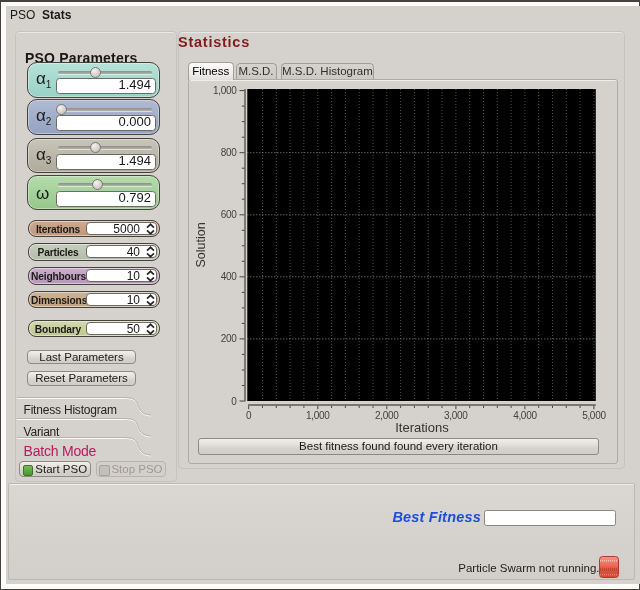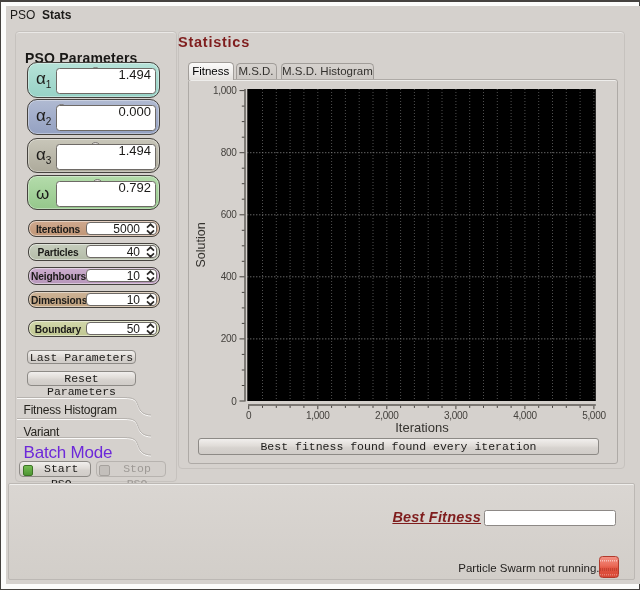--- a/index.html
+++ b/index.html
@@ -14,28 +14,28 @@
 #leftframe{left:8.5px;top:24.5px;width:160px;height:449px;}
 #rightframe{left:172px;top:24.5px;width:445px;height:436px;}
 #lefttitle{left:19px;top:26px;font-size:14px;font-weight:bold;color:#181715;letter-spacing:.2px;margin-top:18px;}
 #stattitle{left:172px;top:28px;width:447px;text-align:left;font-size:14.5px;font-weight:bold;color:#7f1d1d;letter-spacing:0.75px;}
 
 .sbox{left:20.5px;width:131px;height:33.5px;border:1.2px solid #46433f;border-radius:10px;box-shadow:inset 0 0 0 1px rgba(255,255,255,.35);}
 .sbox .lab{position:absolute;left:8.5px;top:6px;font-size:17px;color:#1c1b19;}
 .sbox .lab sub{font-size:10px;}
 .track{position:absolute;left:30.5px;right:6.5px;top:7.5px;height:3px;background:linear-gradient(#908c88,#b4b0ac);border-radius:2px;box-shadow:0 1px 0 rgba(255,255,255,.55);}
 .thumb{position:absolute;width:11px;height:11px;border-radius:50%;background:radial-gradient(circle at 35% 30%,#f4f2f0,#cdc9c5 70%,#b4b0ac);border:1px solid #7c7874;box-sizing:border-box;top:3.5px;}
-.sval{position:absolute;left:28px;right:2.5px;bottom:2.5px;height:26px;background:#fff;border:1px solid #6e6a66;border-radius:3.5px;box-sizing:border-box;font-size:13px;color:#1b1a18;text-align:right;line-height:12.5px;padding-right:4px;}
+.sval{position:absolute;left:28px;right:2.5px;bottom:2.5px;height:16px;background:#fff;border:1px solid #6e6a66;border-radius:3.5px;box-sizing:border-box;font-size:13px;color:#1b1a18;text-align:right;line-height:12.5px;padding-right:4px;}
 
 .srow{left:22px;width:131.5px;height:17.5px;border:1.2px solid #46433f;border-radius:8px;box-sizing:border-box;box-shadow:inset 0 0 0 1px rgba(255,255,255,.45);}
 .srow .slab{position:absolute;left:0;width:58px;top:2px;font-size:11px;font-weight:bold;color:#1c1b19;text-align:center;white-space:nowrap;letter-spacing:-0.2px;transform:scaleX(.93);transform-origin:50% 50%;}
 .sentry{position:absolute;left:57px;right:1.5px;top:1.2px;bottom:1.2px;background:#fff;border:1px solid #6e6a66;border-radius:4px;font-size:12px;color:#1b1a18;text-align:right;padding-right:16px;line-height:12.5px;box-sizing:border-box;}
 .spinner{position:absolute;right:3.5px;top:2px;width:9px;bottom:2px;}
 
-.btn{background:linear-gradient(#f1efed,#e0dcd8 45%,#d6d2ce 60%,#d0ccc8);border:1px solid #8d8a86;border-radius:4px;box-sizing:border-box;font-size:11.5px;color:#1c1b19;text-align:center;font-family:Liberation Mono, monospace;}
+.btn{background:linear-gradient(#f1efed,#e0dcd8 45%,#d6d2ce 60%,#d0ccc8);border:1px solid #8d8a86;border-radius:4px;box-sizing:border-box;font-size:11.5px;color:#1c1b19;text-align:center;}
 .btn.dis{background:#d3cfcb;border-color:#b7b3af;color:#9d9995;}
 
 .tab{box-sizing:border-box;border:1px solid #a19d99;border-bottom:none;border-radius:4.5px 4.5px 0 0;font-size:11.5px;text-align:center;white-space:nowrap;overflow:hidden;}
 
 .entry{background:#fff;border:1px solid #8d8986;border-radius:2.5px;box-sizing:border-box;}
 </style>
 </head>
 <body>
 <div class="abs" id="whitemargin"></div>
 <div class="abs" id="content">
@@ -121,21 +121,21 @@
       <path d="M3 7.5 H110 c10 0 12 2 14 8 c2 6 5 9 13 9.5" stroke="#fbfaf9" stroke-width="1"></path>
       <path d="M3 28.5 H110 c10 0 12 2 14 8 c2 6 5 9 13 9.5" stroke="#fbfaf9" stroke-width="1"></path>
       <path d="M3 47.5 H110 c10 0 12 2 14 8 c2 6 5 9 13 9.5" stroke="#fbfaf9" stroke-width="1"></path>
       <path d="M3 6.5 H110 c10 0 12 2 14 8 c2 6 5 9 13 9.5" stroke="#b7b3af" stroke-width="1"></path>
       <path d="M3 27.5 H110 c10 0 12 2 14 8 c2 6 5 9 13 9.5" stroke="#b7b3af" stroke-width="1"></path>
       <path d="M3 46.5 H110 c10 0 12 2 14 8 c2 6 5 9 13 9.5" stroke="#b7b3af" stroke-width="1"></path>
     </g>
   </svg>
   <div class="abs" style="left:17.5px;top:397px;font-size:12px;letter-spacing:-0.2px;color:#26241f;">Fitness Histogram</div>
   <div class="abs" style="left:17.5px;top:418.5px;font-size:12px;letter-spacing:-0.2px;color:#26241f;">Variant</div>
-  <div class="abs" style="left:17.5px;top:436.5px;font-size:17px;letter-spacing:-0.2px;color:#6d28d9;">Batch Mode</div>
+  <div class="abs" style="left:17.5px;top:436.5px;font-size:14px;letter-spacing:-0.2px;color:#be185d;">Batch Mode</div>
 
   <div class="abs btn" style="left:13px;top:455px;width:71.5px;height:16px;line-height:14.5px;font-size:11.5px;padding-left:13px;box-sizing:border-box;">Start PSO</div>
   <div class="abs" style="left:16.5px;top:459px;width:10.5px;height:10.5px;border-radius:2px;background:linear-gradient(#74bc52,#4f9634);border:1px solid #3c7426;box-sizing:border-box;"></div>
   <div class="abs btn dis" style="left:89.5px;top:455px;width:70px;height:16px;line-height:14.5px;font-size:11.5px;padding-left:13px;box-sizing:border-box;">Stop PSO</div>
   <div class="abs" style="left:93px;top:459px;width:10.5px;height:10.5px;border-radius:2px;background:#c3bfbb;border:1px solid #a5a19d;box-sizing:border-box;"></div>
 
   <div class="abs tab" style="left:182px;top:55.5px;width:45.5px;height:18px;background:linear-gradient(#fbfaf9,#efedeb 60%,#e2dfdb);line-height:17px;z-index:3;">Fitness</div>
   <div class="abs tab" style="left:229.5px;top:57px;width:41px;height:16px;background:linear-gradient(#d6d2ce,#ccc8c4);line-height:15px;color:#33312e;">M.S.D.</div>
   <div class="abs tab" style="left:275px;top:57px;width:92.5px;height:16px;background:linear-gradient(#d6d2ce,#ccc8c4);line-height:15px;color:#33312e;">M.S.D. Histogram</div>
 
@@ -243,17 +243,17 @@
         <text x="336.9" y="339.5">4,000</text>
         <text x="405.9" y="339.5">5,000</text>
       </g>
     <text x="16.5" y="166" font-size="12.5" fill="#35332f" text-anchor="middle" transform="rotate(-90 16.5 166)">Solution</text>
     <text x="234" y="352.6" font-size="13" fill="#35332f" text-anchor="middle">Iterations</text>
   </svg>
 
   <div class="abs btn" style="left:192px;top:431.5px;width:401px;height:17px;line-height:15.5px;border-radius:3px;z-index:5;">Best fitness found found every iteration</div>
 
   <div class="abs" style="left:2px;top:477px;width:624.5px;height:94.5px;background:linear-gradient(#dad6d2,#d2cec9);border:1px solid #bcb8b4;border-radius:2px;box-shadow:inset 0 1px 0 rgba(255,255,255,.6);"></div>
-  <div class="abs" style="left:310px;top:502.5px;width:165px;text-align:right;font-size:14.5px;font-weight:bold;font-style:italic;color:#7f1d1d;letter-spacing:0.2px;text-decoration:underline;">Best Fitness</div>
+  <div class="abs" style="left:310px;top:502.5px;width:165px;text-align:right;font-size:14.5px;font-weight:bold;font-style:italic;color:#1d4ed8;letter-spacing:0.2px;">Best Fitness</div>
   <div class="abs entry" style="left:477.5px;top:504px;width:132.5px;height:15.5px;"></div>
   <div class="abs" style="left:302.5px;top:555.5px;width:291px;text-align:right;font-size:11.5px;color:#201e1c;">Particle Swarm not running.</div>
   <div class="abs" style="left:593px;top:550px;width:20px;height:21.5px;border-radius:3.5px;background:repeating-linear-gradient(90deg, rgba(255,255,255,.5) 0 1px, rgba(255,255,255,0) 1px 2px) 0 2.5px / 20px 1.5px no-repeat,repeating-linear-gradient(90deg, rgba(130,25,12,.28) 0 1px, rgba(130,25,12,0) 1px 2px) 0 11px / 20px 3px no-repeat,repeating-linear-gradient(90deg, rgba(255,255,255,.3) 0 1px, rgba(255,255,255,0) 1px 2px) 0 16.5px / 20px 1.5px no-repeat,linear-gradient(#f29184 0%,#eb6c5a 42%,#e05340 58%,#d94836 100%);border:1px solid #b23a2c;box-sizing:border-box;"></div>
 </div>
 
 </body></html>

